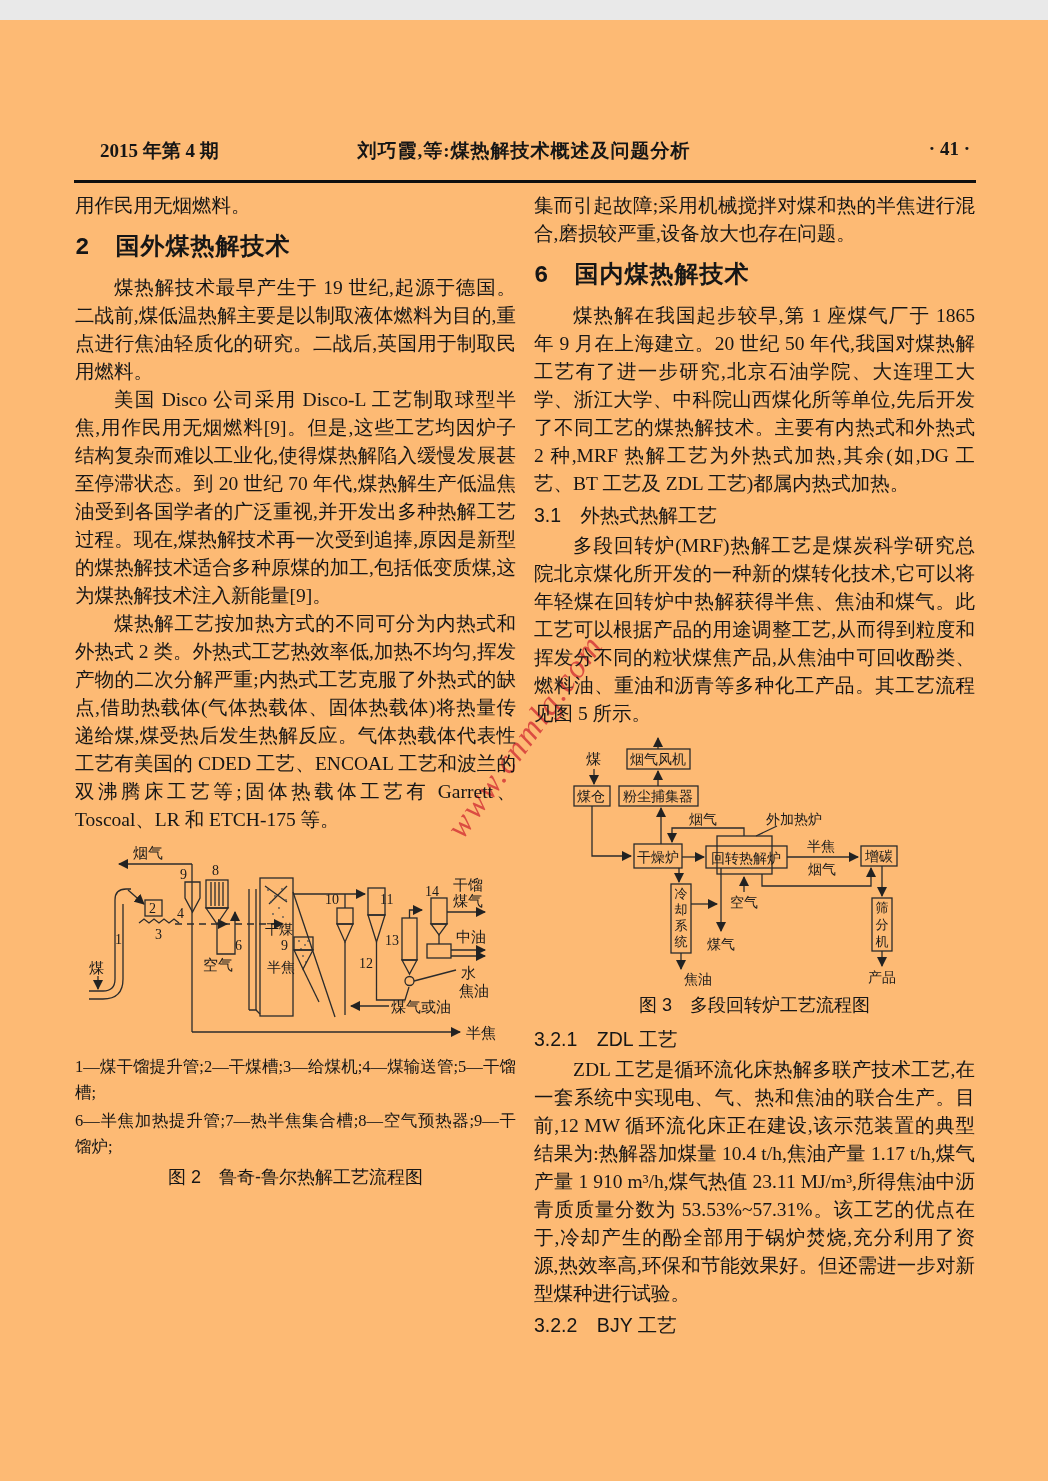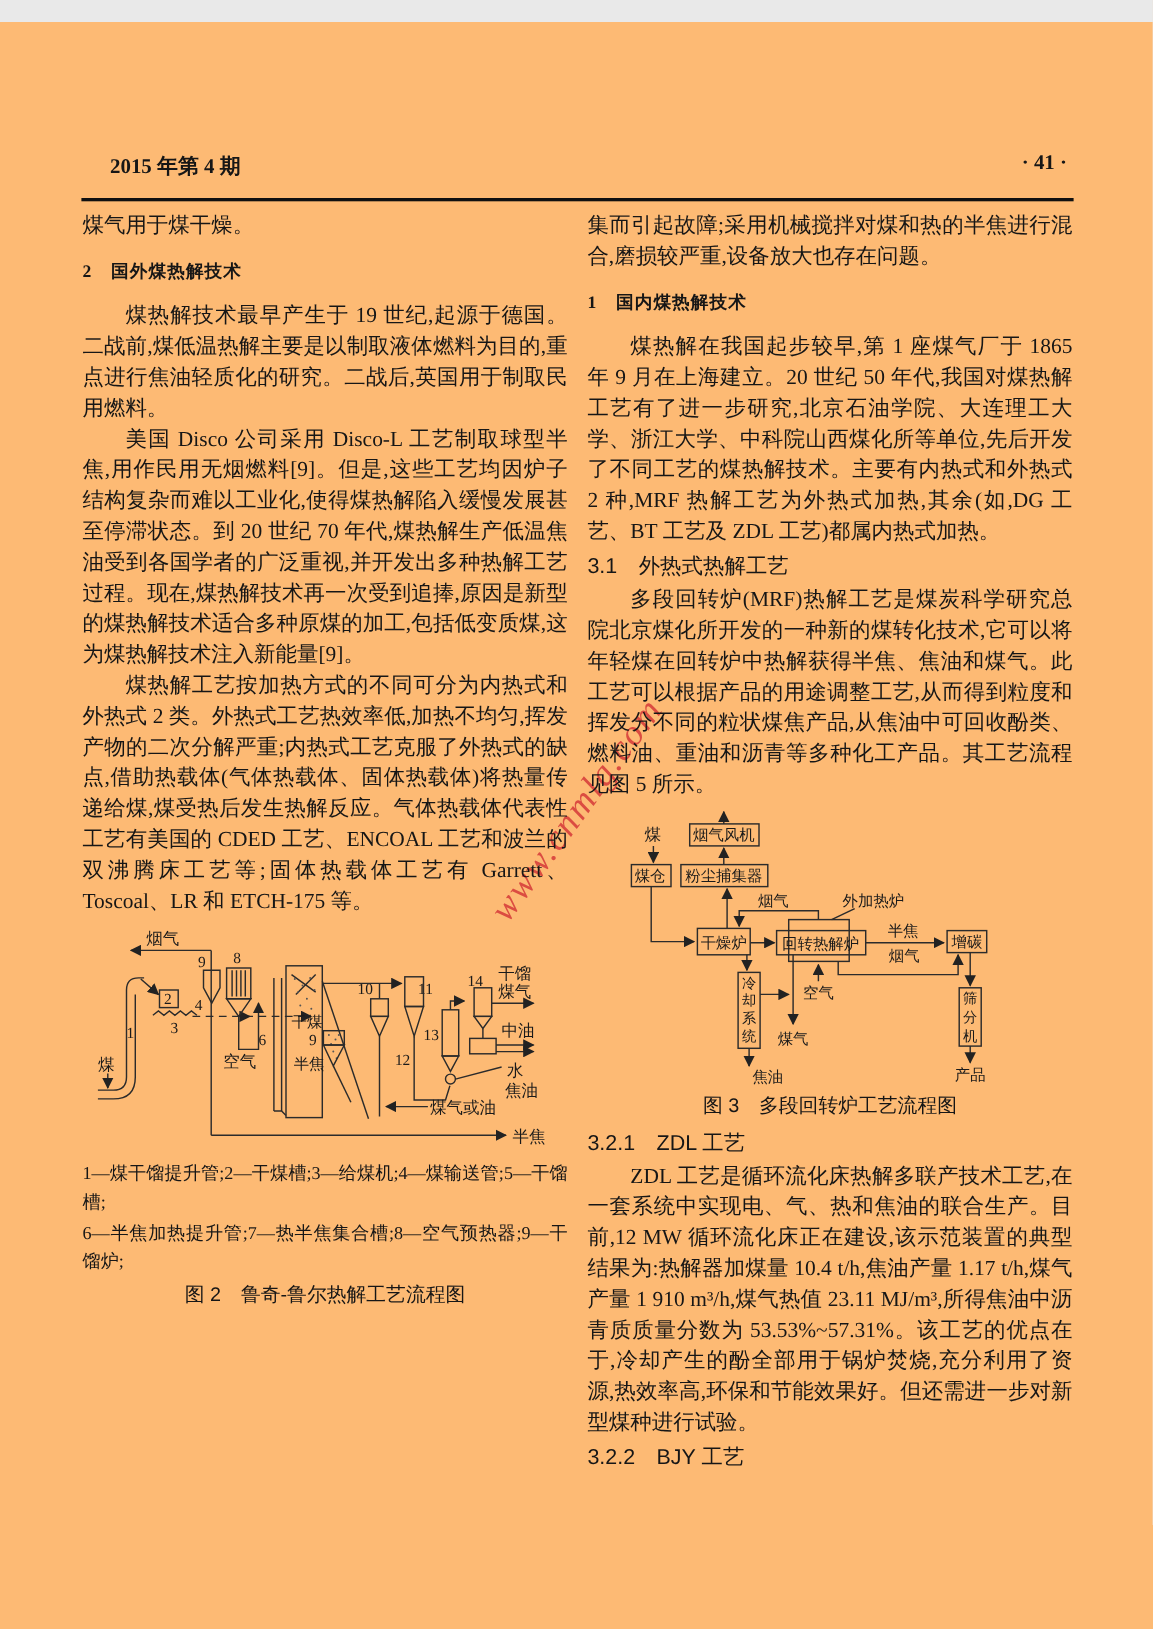--- a/index.html
+++ b/index.html
@@ -9,21 +9,21 @@
   .hdr-issue{position:absolute;left:100px;top:118px;font-size:19px;font-weight:bold;}
   .hdr-title{position:absolute;left:0;right:0;top:118px;text-align:center;font-size:19px;font-weight:bold;letter-spacing:1px;}
   .hdr-page{position:absolute;right:78px;top:118px;font-size:19px;font-weight:bold;}
   .hdr-rule{position:absolute;left:74px;top:160px;width:902px;height:3px;background:#101010;}
   
   .col{position:absolute;top:172px;width:441px;font-size:19.5px;line-height:28px;text-align:justify;}
   .col-left{left:75px;}
   .col-right{left:534px;}
   p.body{margin:0;text-indent:2em;}
   p.carry{margin:0;text-indent:0;}
-  h2.sec{font-family:Liberation Serif, serif;font-size:16px;line-height:30px;
+  h2.sec{font-family:Liberation Mono, monospace;font-size:24px;line-height:30px;
          font-weight:bold;margin:13px 0 11px 0;letter-spacing:1px;}
   h3.sub{font-family:"Liberation Sans","DejaVu Sans",sans-serif;font-size:19.5px;line-height:28px;
          font-weight:normal;margin:3px 0 3px 0;}
   .fig{margin-top:8px;}
   .fig svg{display:block;}
   .fig-legend{font-size:16.5px;line-height:26px;text-align:justify;text-indent:0;margin:2px 0 0 0;}
   .fig-caption{font-family:"Liberation Sans","DejaVu Sans",sans-serif;font-size:18px;font-weight:normal;
                text-align:center;margin:3px 0 6px 0;}
   
   svg text{font-family:"Liberation Serif","DejaVu Serif",serif;fill:#1a1a1a;}
@@ -34,27 +34,28 @@
   .watermark{position:absolute;left:355px;top:698px;width:340px;text-align:center;
              transform:rotate(-54deg);font-size:33px;letter-spacing:2px;font-style:italic;
              font-family:"Liberation Serif",serif;pointer-events:none;opacity:.75;}
 </style>
 </head>
 <body>
 
 <div class="page">
 
   <div class="hdr-issue">2015 年第 4 期</div>
+  <div class="hdr-title">刘巧霞,等:煤热解技术概述及问题分析</div>
   <div class="hdr-page">· 41 ·</div>
   <div class="hdr-rule"></div>
 
   <div class="watermark" style="color:#d02830">www.cnmlg.com</div>
 
   <div class="col col-left">
-    <p class="carry">煤气用于煤干燥。</p>
+    <p class="carry">用作民用无烟燃料。</p>
     <h2 class="sec">2　国外煤热解技术</h2>
     <p class="body">煤热解技术最早产生于 19 世纪,起源于德国。二战前,煤低温热解主要是以制取液体燃料为目的,重点进行焦油轻质化的研究。二战后,英国用于制取民用燃料。</p>
     <p class="body">美国 Disco 公司采用 Disco-L 工艺制取球型半焦,用作民用无烟燃料[9]。但是,这些工艺均因炉子结构复杂而难以工业化,使得煤热解陷入缓慢发展甚至停滞状态。到 20 世纪 70 年代,煤热解生产低温焦油受到各国学者的广泛重视,并开发出多种热解工艺过程。现在,煤热解技术再一次受到追捧,原因是新型的煤热解技术适合多种原煤的加工,包括低变质煤,这为煤热解技术注入新能量[9]。</p>
     <p class="body">煤热解工艺按加热方式的不同可分为内热式和外热式 2 类。外热式工艺热效率低,加热不均匀,挥发产物的二次分解严重;内热式工艺克服了外热式的缺点,借助热载体(气体热载体、固体热载体)将热量传递给煤,煤受热后发生热解反应。气体热载体代表性工艺有美国的 CDED 工艺、ENCOAL 工艺和波兰的双沸腾床工艺等;固体热载体工艺有 Garrett、Toscoal、LR 和 ETCH-175 等。</p>
 
     <div class="fig">
       <svg width="441" height="210" viewBox="0 0 441 210">
         <defs>
           <marker id="ar2" viewBox="0 0 10 10" refX="9" refY="5" markerWidth="8" markerHeight="8" orient="auto-start-reverse">
             <path d="M0,0 L10,5 L0,10 z" fill="#222"></path>
@@ -167,21 +168,21 @@
         <line class="dg" x1="314" y1="164" x2="276" y2="164" marker-end="url(#ar2)"></line>
       </svg>
       <p class="fig-legend">1—煤干馏提升管;2—干煤槽;3—给煤机;4—煤输送管;5—干馏槽;</p>
       <p class="fig-legend">6—半焦加热提升管;7—热半焦集合槽;8—空气预热器;9—干馏炉;</p>
       <p class="fig-caption">图 2　鲁奇-鲁尔热解工艺流程图</p>
     </div>
   </div>
 
   <div class="col col-right">
     <p class="carry">集而引起故障;采用机械搅拌对煤和热的半焦进行混合,磨损较严重,设备放大也存在问题。</p>
-    <h2 class="sec">1　国内煤热解技术</h2>
+    <h2 class="sec">6　国内煤热解技术</h2>
     <p class="body">煤热解在我国起步较早,第 1 座煤气厂于 1865 年 9 月在上海建立。20 世纪 50 年代,我国对煤热解工艺有了进一步研究,北京石油学院、大连理工大学、浙江大学、中科院山西煤化所等单位,先后开发了不同工艺的煤热解技术。主要有内热式和外热式 2 种,MRF 热解工艺为外热式加热,其余(如,DG 工艺、BT 工艺及 ZDL 工艺)都属内热式加热。</p>
     <h3 class="sub">3.1　外热式热解工艺</h3>
     <p class="body">多段回转炉(MRF)热解工艺是煤炭科学研究总院北京煤化所开发的一种新的煤转化技术,它可以将年轻煤在回转炉中热解获得半焦、焦油和煤气。此工艺可以根据产品的用途调整工艺,从而得到粒度和挥发分不同的粒状煤焦产品,从焦油中可回收酚类、燃料油、重油和沥青等多种化工产品。其工艺流程见图 5 所示。</p>
 
     <div class="fig">
       <svg width="441" height="252" viewBox="0 0 441 252">
         <defs>
           <marker id="ar3" viewBox="0 0 10 10" refX="9" refY="5" markerWidth="8" markerHeight="8" orient="auto-start-reverse">
             <path d="M0,0 L10,5 L0,10 z" fill="#222"></path>
           </marker>

